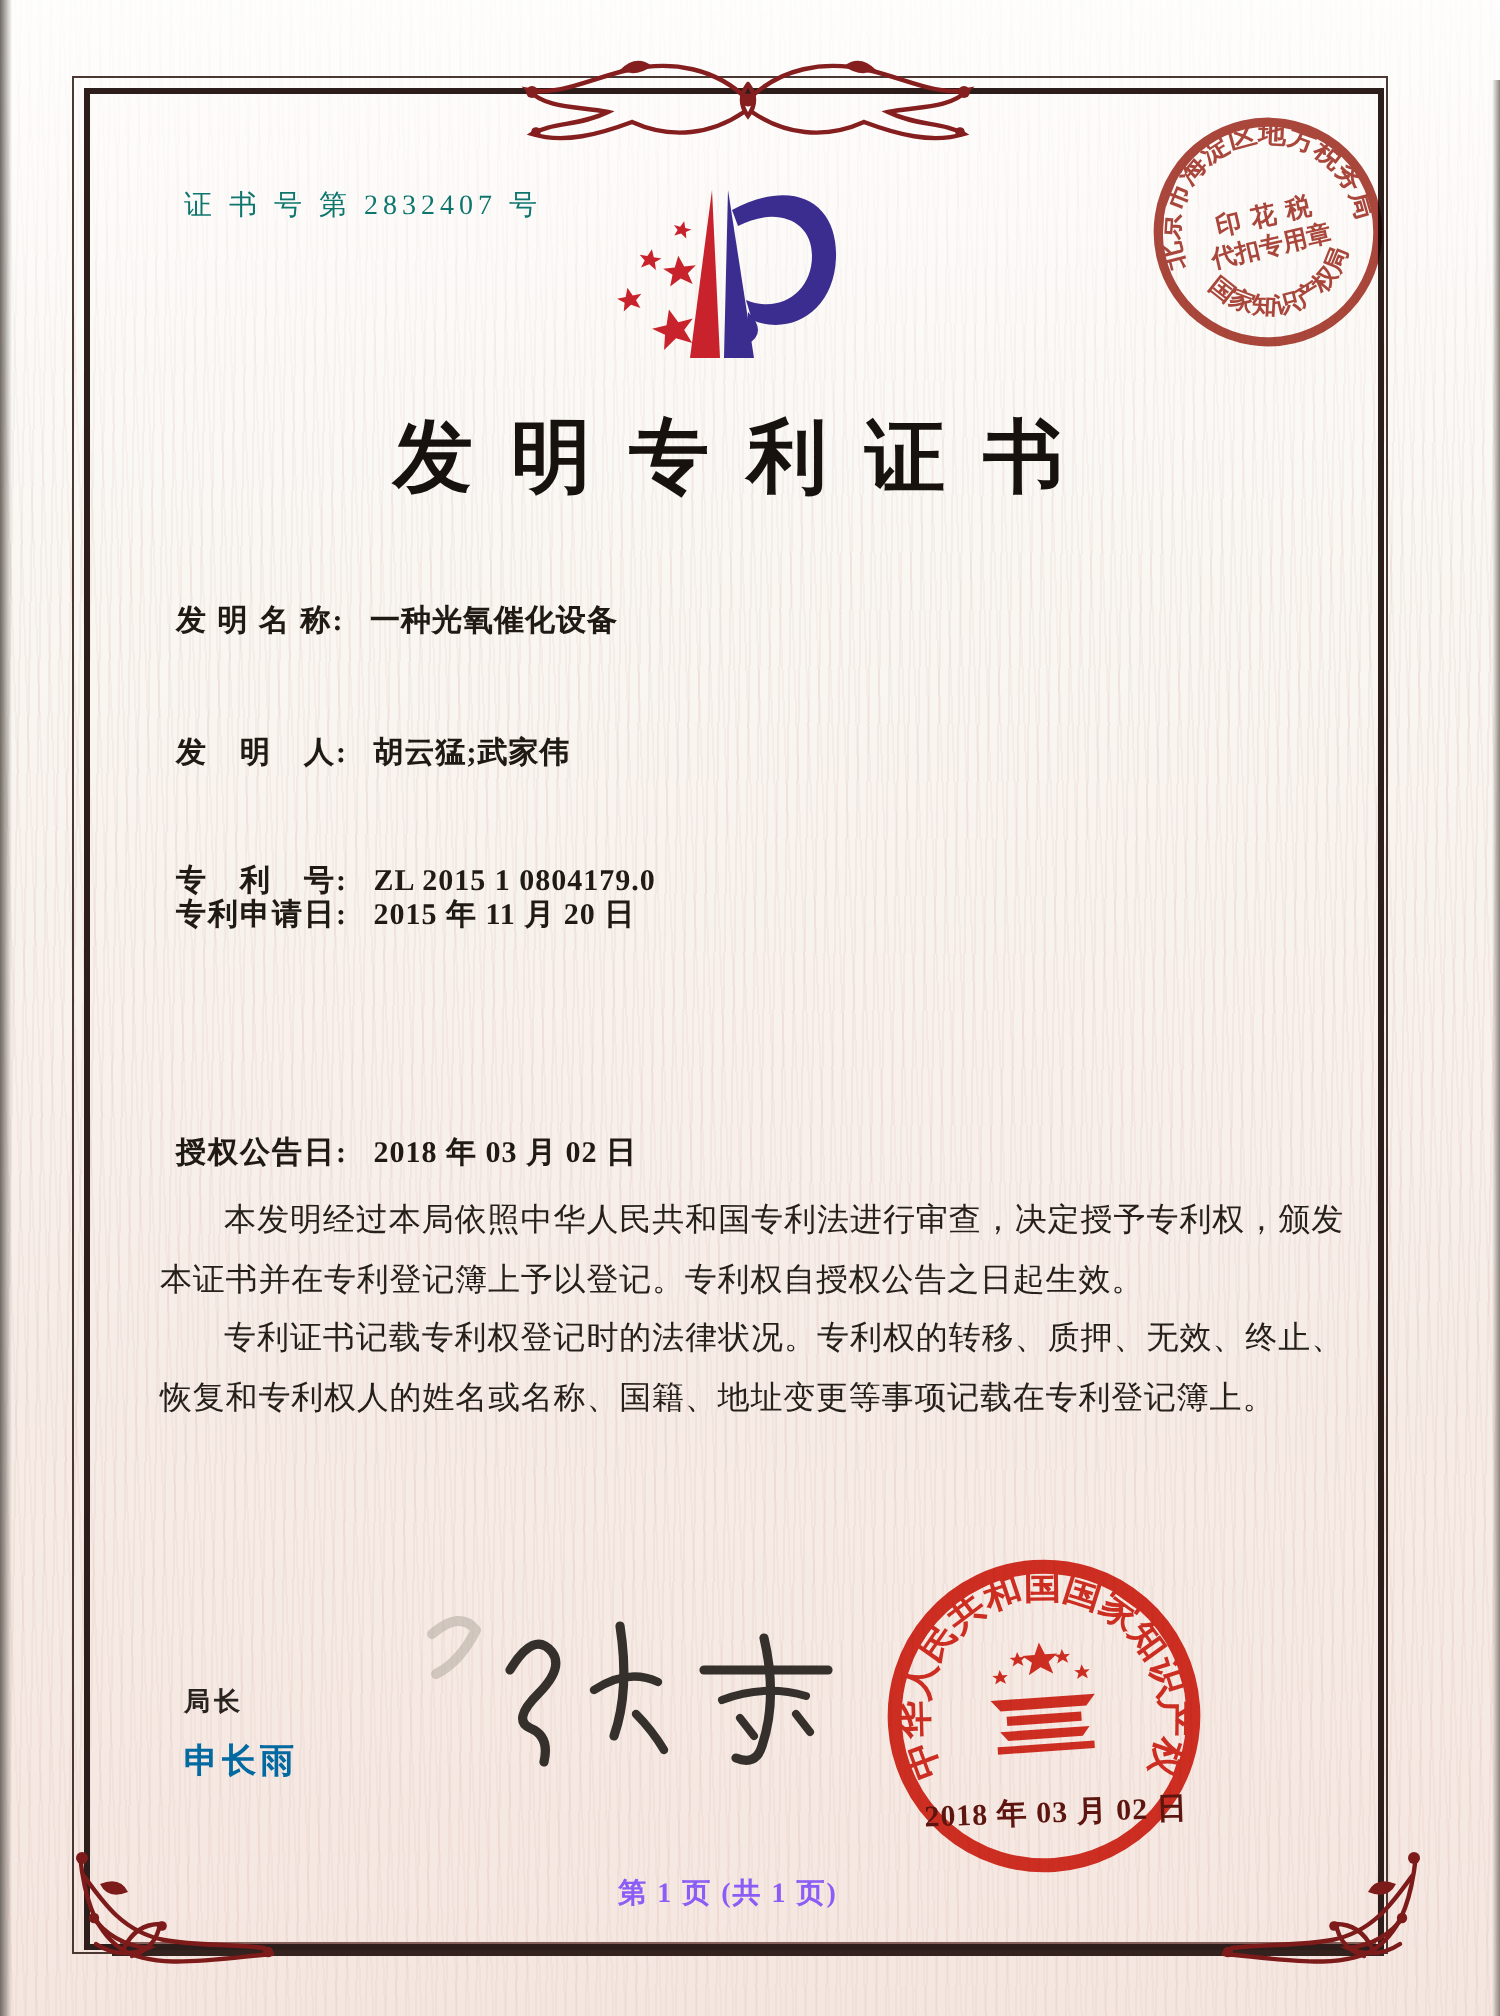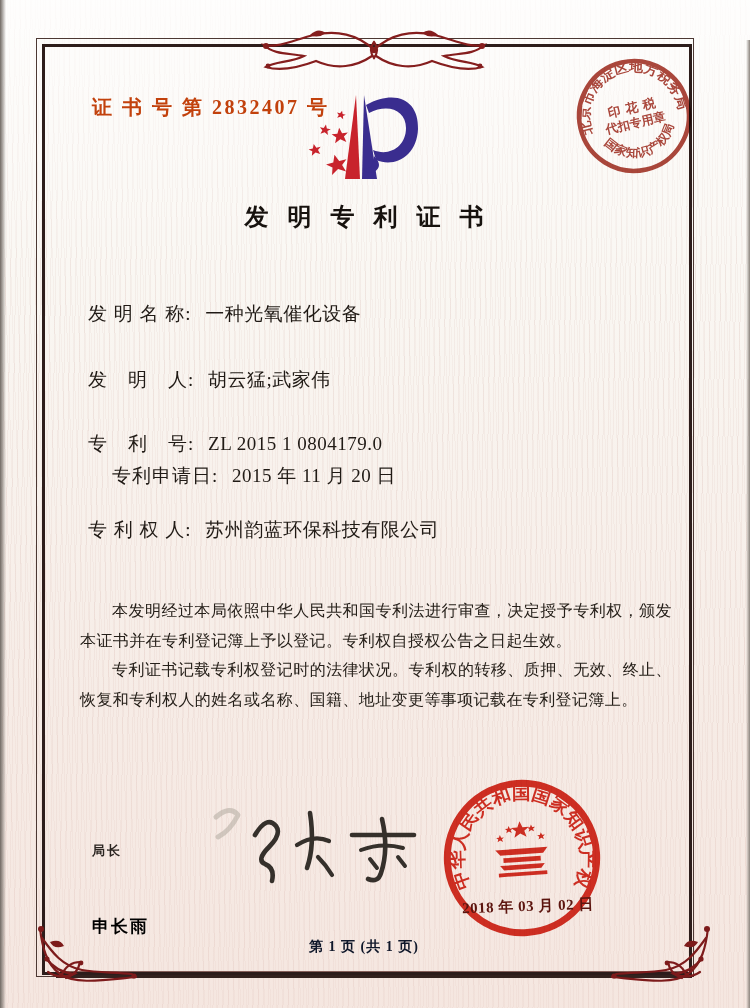--- a/index.html
+++ b/index.html
@@ -23,57 +23,57 @@
     background:linear-gradient(270deg, #8b847d, rgba(139,132,125,0)); }
 
   
   .frame-outer { position:absolute; left:36px; top:38px; width:656px; height:937px;
     border:1.6px solid #4c3833; }
   .frame-inner { position:absolute; left:42px; top:44px; width:644px; height:925px;
     border:3px solid #2d1d1b; }
   .bottom-rule { position:absolute; left:56px; top:975px; width:636px; height:3px; background:#33221e; }
   .bottom-rule-shadow { position:absolute; left:60px; top:971px; width:628px; height:1px; background:#86605a; }
 
-  .cert-number { position:absolute; left:92px; top:94px; font-size:20px; font-weight:700;
-    letter-spacing:2.5px; color:#c2410c; }
+  .cert-number { position:absolute; left:92px; top:94px; font-size:14px; font-weight:400;
+    letter-spacing:2.5px; color:#0f766e; }
 
   .logo { position:absolute; left:300px; top:84px; }
 
   .title { position:absolute; left:36px; top:201px; width:656px; text-align:center;
-    font-size:24px; font-weight:700; letter-spacing:19px; text-indent:19px; color:#17120e; }
-
-  .field-row { position:absolute; left:88px; width:580px; font-size:19px; font-weight:400;
+    font-size:40px; font-weight:700; letter-spacing:19px; text-indent:19px; color:#17120e; }
+
+  .field-row { position:absolute; left:88px; width:580px; font-size:15px; font-weight:700;
     color:#201a15; white-space:nowrap; }
   .field-row .lbl { letter-spacing:1px; }
   .field-row .val { margin-left:9px; letter-spacing:0.5px; }
   .row-0 { top:301px; } .row-1 { top:355px;margin-top:12px; } .row-2 { top:409px;margin-top:22px; }
-  .row-3 { top:463px;margin-left:24px; } .row-4 { top:517px; } .row-5 { top:567px; }
+  .row-3 { top:448px; } .row-4 { top:517px; } .row-5 { top:567px; }
 
   .body-text { position:absolute; left:80px; top:596px; width:592px; }
   .body-text p { margin:0; font-size:16px; line-height:29.5px; text-indent:2em;
     text-align:justify; font-weight:500; color:#26201a; letter-spacing:0.4px; }
 
   .director-title { position:absolute; left:92px; top:842px; font-size:13px; font-weight:700;
     font-family:"Liberation Sans", sans-serif; color:#2a2420; letter-spacing:2px; }
-  .director-name  { position:absolute; left:92px; top:915px; font-size:17px; font-weight:700;
-    font-family:"Liberation Sans", sans-serif; color:#000000; letter-spacing:2px; }
+  .director-name  { position:absolute; left:92px; top:869px; font-size:17px; font-weight:700;
+    font-family:"Liberation Sans", sans-serif; color:#0369a1; letter-spacing:2px; }
 
   .signature-svg { position:absolute; left:160px; top:795px; }
 
   .seal-svg { position:absolute; left:438px; top:774px; mix-blend-mode:multiply; opacity:0.95;
     transform:rotate(-4deg); }
   .seal-date { position:absolute; left:446px; top:897px; width:164px; text-align:center;
     font-size:15px; font-weight:700; color:#5c150f; letter-spacing:0.5px; z-index:6;
     transform:rotate(-2deg); }
 
   .tax-stamp-svg { position:absolute; left:573px; top:55px; mix-blend-mode:multiply; opacity:0.92;
     transform:rotate(-13deg); }
 
   .footer { position:absolute; left:36px; top:938px; width:656px; text-align:center;
-    font-size:14px; color:#0f172a; letter-spacing:1px; font-weight:600; }
+    font-size:14px; color:#8b5cf6; letter-spacing:1px; font-weight:600; }
 
   .flourish-top { position:absolute; left:250px; top:20px; }
   .flourish-bl { position:absolute; left:32px; top:922px; }
   .flourish-br { position:absolute; left:604px; top:922px; transform:scaleX(-1); }
 
   svg text { font-family:"Liberation Serif", serif; }
 </style>
 </head>
 <body>
 
@@ -175,23 +175,23 @@
     <span class="val">胡云猛;武家伟</span>
   </div>
   <div class="field-row row-2">
     <span class="lbl">专　利　号:</span>
     <span class="val">ZL 2015 1 0804179.0</span>
   </div>
   <div class="field-row row-3">
     <span class="lbl">专利申请日:</span>
     <span class="val">2015 年 11 月 20 日</span>
   </div>
-  <div class="field-row row-4">
-    <span class="lbl">专 利 权 人:</span>
-    <span class="val">苏州韵蓝环保科技有限公司</span>
+  <div class="field-row row-5">
+    <span class="lbl">授权公告日:</span>
+    <span class="val">2018 年 03 月 02 日</span>
   </div>
 
   <div class="body-text">
     <p>本发明经过本局依照中华人民共和国专利法进行审查，决定授予专利权，颁发本证书并在专利登记簿上予以登记。专利权自授权公告之日起生效。</p>
     <p>专利证书记载专利权登记时的法律状况。专利权的转移、质押、无效、终止、恢复和专利权人的姓名或名称、国籍、地址变更等事项记载在专利登记簿上。</p>
   </div>
 
   <div class="director-title">局长</div>
   <div class="director-name">申长雨</div>
 

